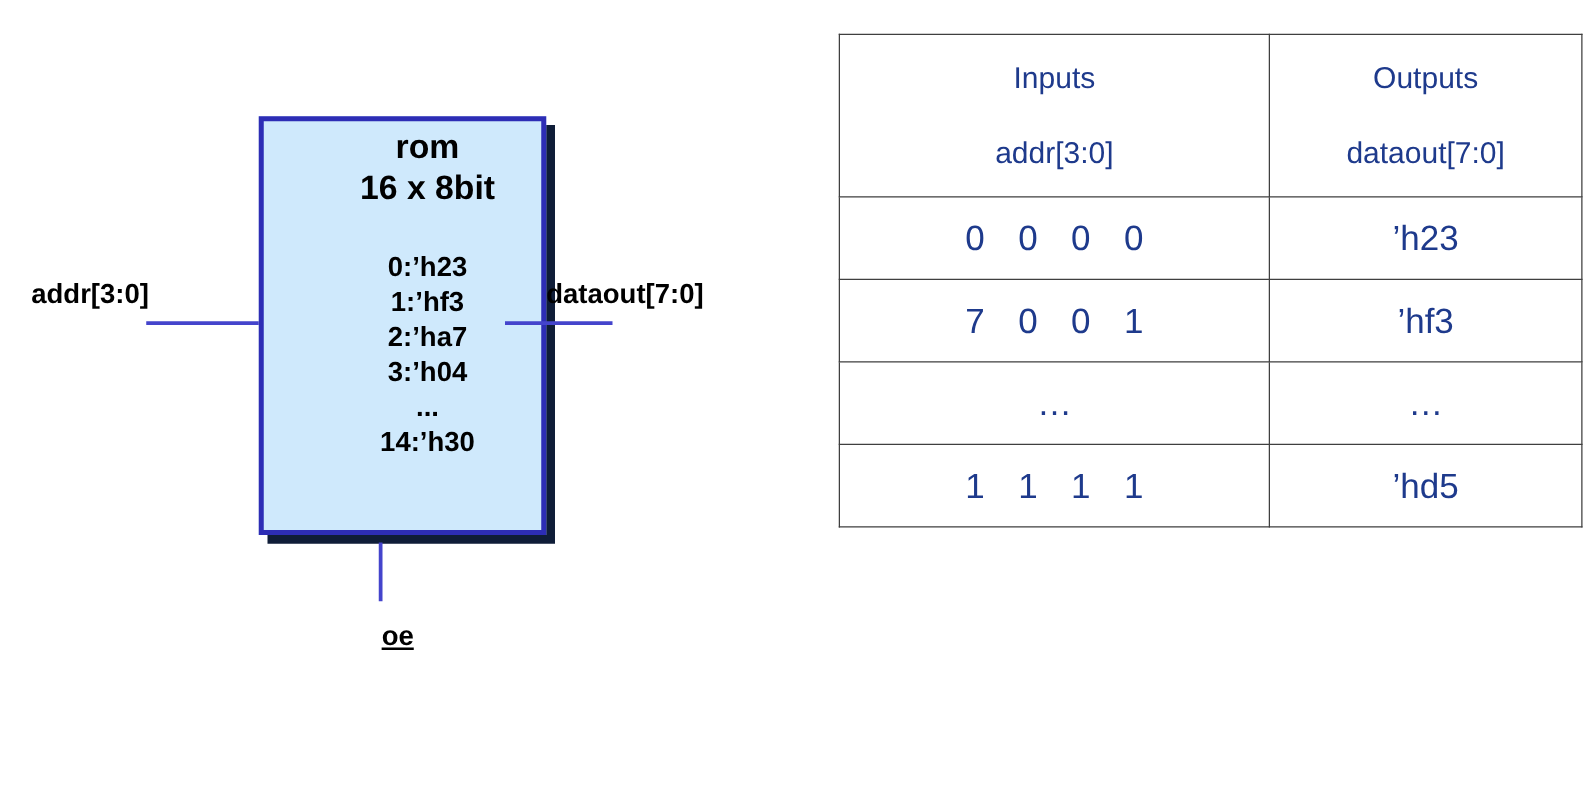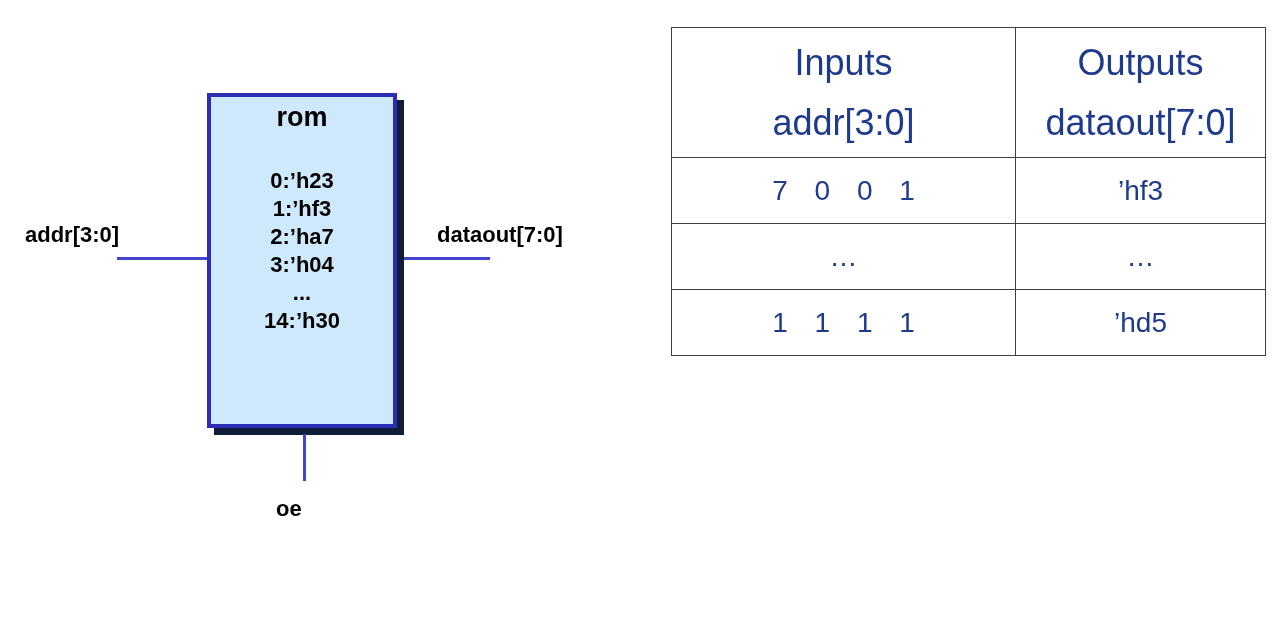--- a/index.html
+++ b/index.html
@@ -21,20 +21,21 @@
     position: absolute;
     left: 207px;
     top: 93px;
     width: 182px;
     height: 327px;
     background: #cfe9fc;
     border: 4px solid #2d2db5;
     box-shadow: 7px 7px 0 0 #0f1d38;
     text-align: center;
     color: #000000;
+    padding-left: 40px;
   }
   .rom-title {
     padding-top: 4px;
     font-size: 27px;
     font-weight: bold;
     line-height: 33px;
   }
   .rom-mem {
     margin-top: 33px;
     font-size: 22px;
@@ -64,77 +65,82 @@
   }
   .truth-table th, .truth-table td {
     border: 1.5px solid #3f3f3f;
     text-align: center;
     vertical-align: middle;
     padding: 0;
     font-weight: normal;
   }
   .truth-table th {
     height: 129px;
-    font-size: 36px;
+    font-size: 24px;
   }
   .truth-table td {
     height: 65px;
     font-size: 28px;
   }
   .col-inputs  { width: 344px; }
   .col-outputs { width: 250px; }
   .hdr-line { line-height: 60px; }
   .bits { word-spacing: 19px; }
 </style>
 </head>
 <body>
 
 <div id="stage">
 
   <div class="rom-box">
     <div class="rom-title">
       <div>rom</div>
+      <div>16 x 8bit</div>
     </div>
     <div class="rom-mem">
       <div>0:’h23</div>
       <div>1:’hf3</div>
       <div>2:’ha7</div>
       <div>3:’h04</div>
       <div>...</div>
       <div>14:’h30</div>
     </div>
   </div>
 
   <div class="wire" style="left:117px; top:257px; width:90px; height:3px;"></div>
   <div class="wire" style="left:404px; top:257px; width:86px; height:3px;"></div>
   <div class="wire" style="left:303px; top:434px; width:3px; height:47px;"></div>
 
   <div class="port-label" style="left:25px; top:222px;">addr[3:0]</div>
   <div class="port-label" style="left:437px; top:222px;">dataout[7:0]</div>
-  <div class="port-label" style="left:276px; top:496px; width:55px; text-align:left;">oe</div>
+  <div class="port-label" style="left:276px; top:496px; width:55px; text-align:right;text-decoration:underline;">oe</div>
 
   <table class="truth-table">
     <colgroup>
       <col class="col-inputs">
       <col class="col-outputs">
     </colgroup>
     <thead>
       <tr>
         <th>
           <div class="hdr-line">Inputs</div>
           <div class="hdr-line">addr[3:0]</div>
         </th>
         <th>
           <div class="hdr-line">Outputs</div>
           <div class="hdr-line">dataout[7:0]</div>
         </th>
       </tr>
     </thead>
     <tbody>
       <tr>
+        <td class="bits">0 0 0 0</td>
+        <td>’h23</td>
+      </tr>
+      <tr>
         <td class="bits">7 0 0 1</td>
         <td>’hf3</td>
       </tr>
       <tr>
         <td>…</td>
         <td>…</td>
       </tr>
       <tr>
         <td class="bits">1 1 1 1</td>
         <td>’hd5</td>

